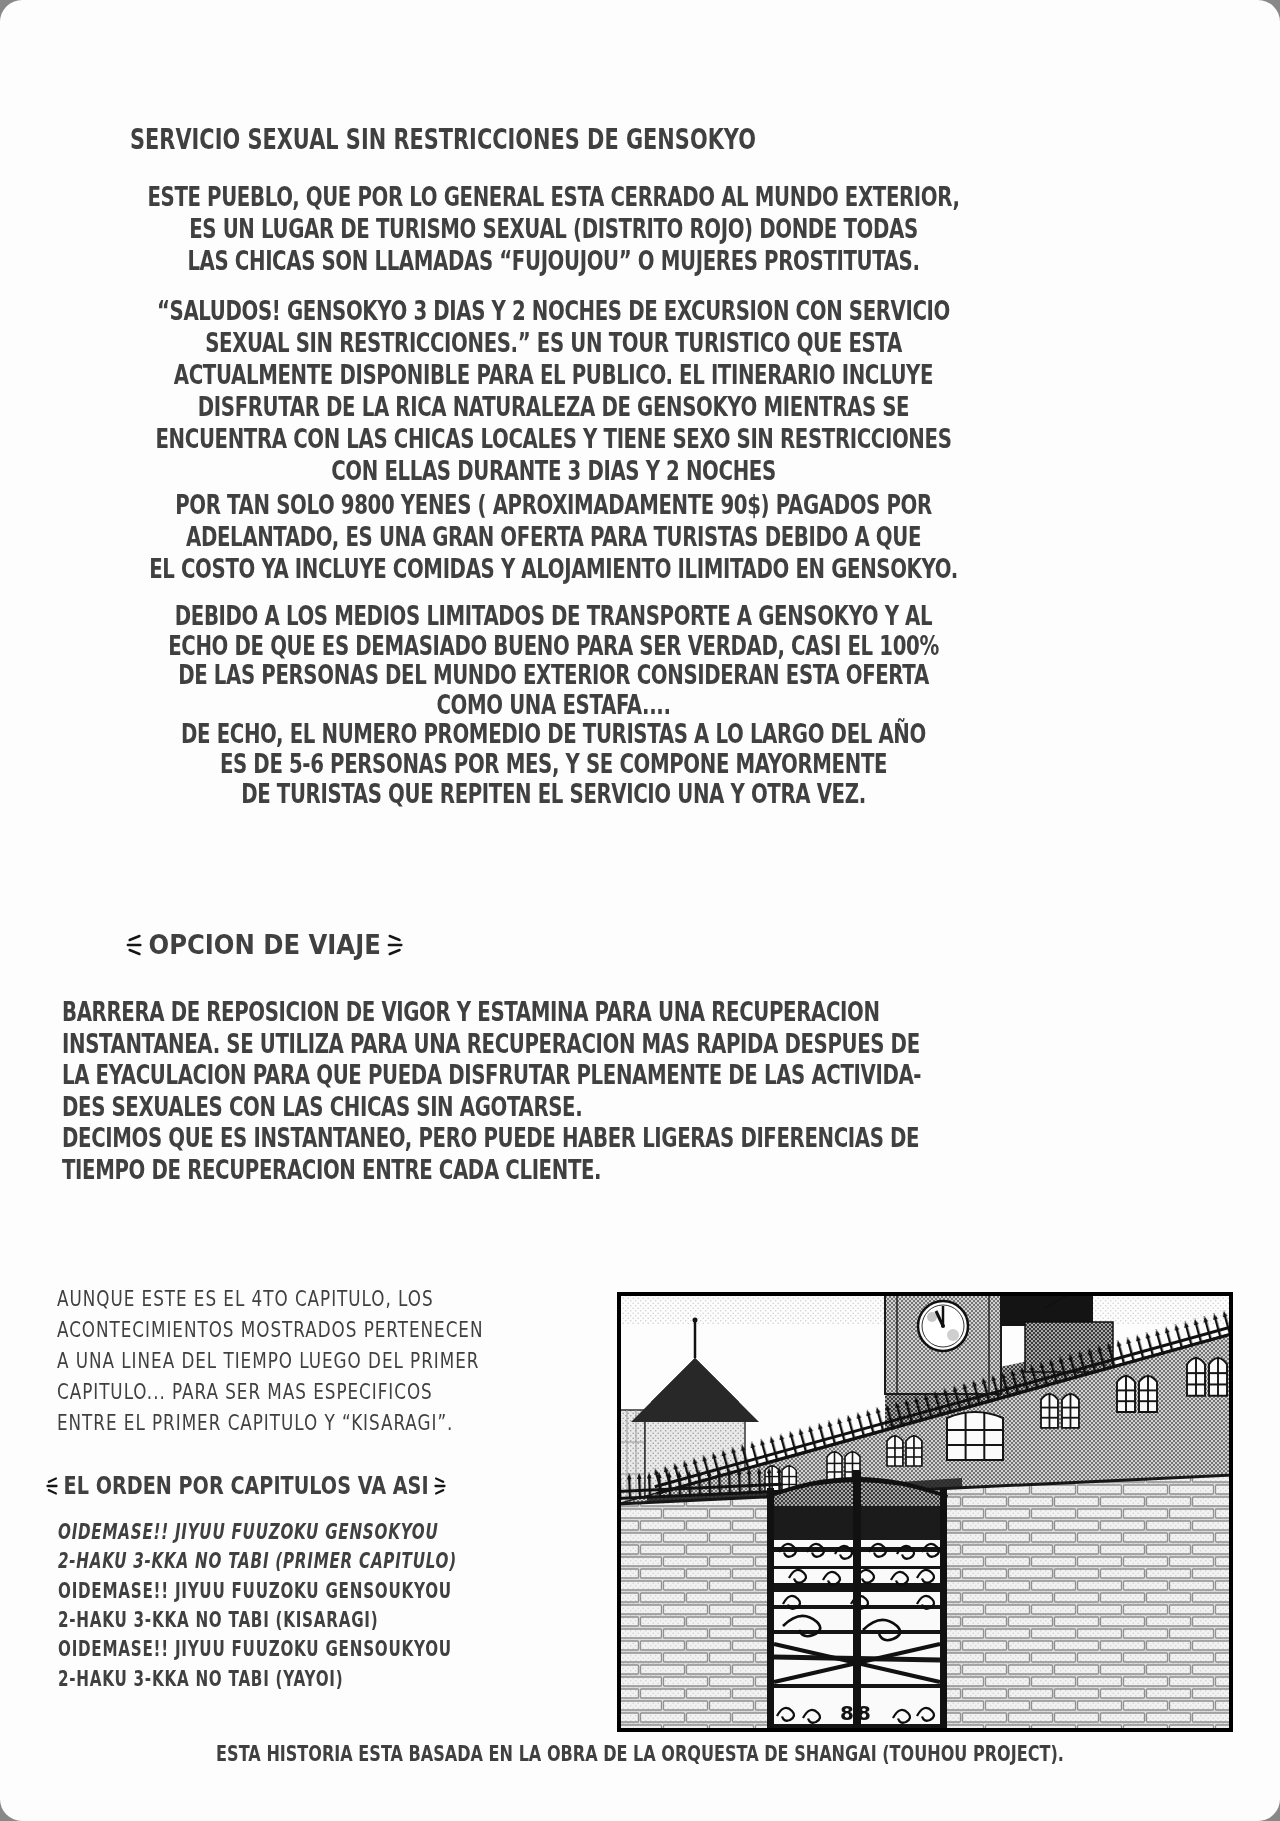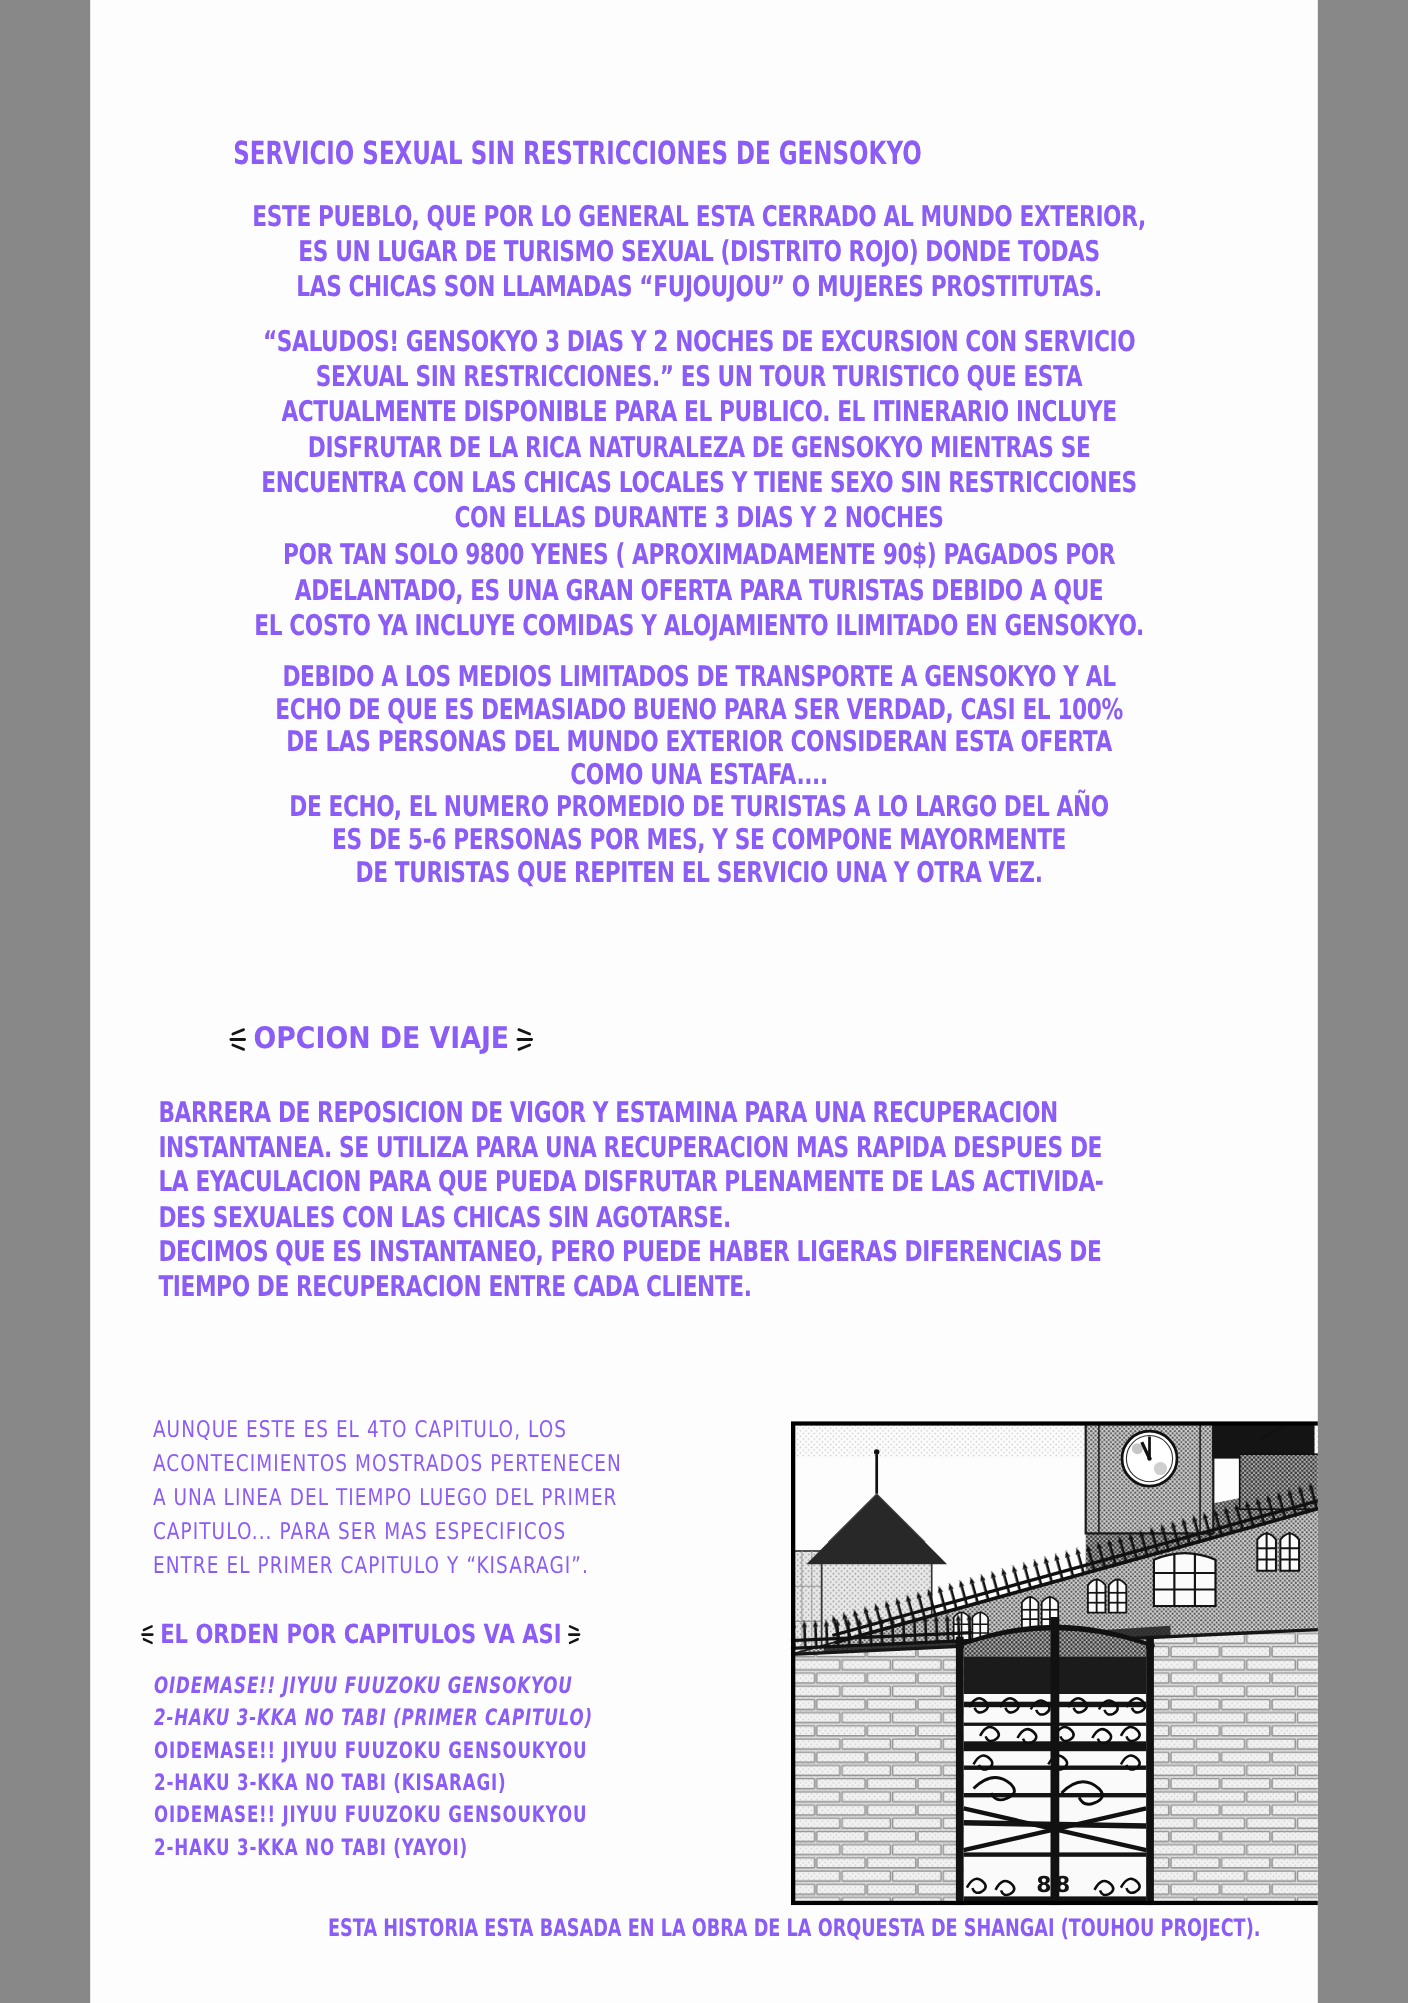--- a/index.html
+++ b/index.html
@@ -1,20 +1,21 @@
 <!DOCTYPE html>
 <html><head>
 <meta charset="utf-8">
 <style>
   html,body { margin:0; padding:0; background:#888; }
   .page {
-    position:relative; width:1116px; height:1821px;
-    background:#fdfdfd; color:#8b5cf6; overflow:hidden;
+    position:relative; width:1280px; height:1821px;
+    background:#fdfdfd; color:#404040; overflow:hidden;
     font-family:"DejaVu Sans","Liberation Sans",sans-serif;
     margin:0 auto;
+    border-radius:22px;
   }
   .t { position:absolute; white-space:pre-line; font-weight:700; }
   .nowrap { white-space:nowrap; }
   .center { text-align:center; transform-origin:50% 0; }
   .leftal { text-align:left; transform-origin:0 0; }
 
   #title { left:130px; top:122px; font-size:29px; transform:scaleX(.72); letter-spacing:0px; }
   .para  { left:0; width:1107px; font-size:26px; line-height:32px; letter-spacing:-0.5px; transform:scaleX(.76); }
   #p1 { top:181px; }
   #p2 { top:295px; }
@@ -25,21 +26,21 @@
   .heading { display:flex; align-items:center; gap:7px; white-space:nowrap; }
   #h1 { left:126px; top:929px; font-size:27px; transform:scaleX(.9); transform-origin:0 0; }
   #h2 { left:46px;  top:1472px; font-size:24px; transform:scaleX(.8); transform-origin:0 0; }
 
   #note { left:57px; top:1284px; font-size:21px; font-weight:400; line-height:31px; letter-spacing:1.2px; transform:scaleX(.8); }
   #chap-i { left:58px; top:1518px; font-size:20.5px; font-style:italic; line-height:29.2px; letter-spacing:1px; transform:scaleX(.74); }
   #chap-r { left:58px; top:1577px; font-size:20.5px; line-height:29.2px; letter-spacing:1px; transform:scaleX(.74); }
 
   #footer { left:0; top:1741px; width:1280px; font-size:22px; transform:scaleX(.73); transform-origin:50% 0; }
 
-  #panel { position:absolute; left:637px; top:1292px; width:616px; height:440px; }
+  #panel { position:absolute; left:617px; top:1292px; width:616px; height:440px; }
   .mark svg { display:block; }
 </style>
 </head>
 <body>
 
 <div class="page">
 
   <div class="t nowrap leftal" id="title">SERVICIO SEXUAL SIN RESTRICCIONES DE GENSOKYO</div>
 
   <div class="t para center" id="p1">ESTE PUEBLO, QUE POR LO GENERAL ESTA CERRADO AL MUNDO EXTERIOR,

